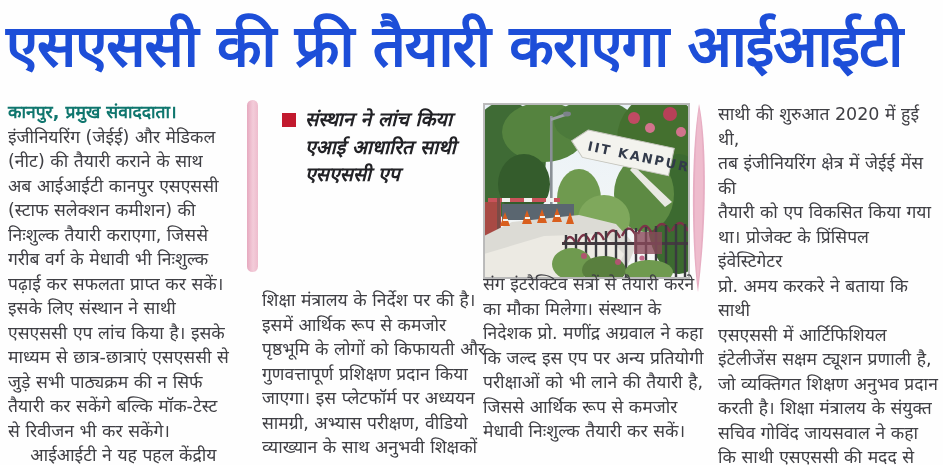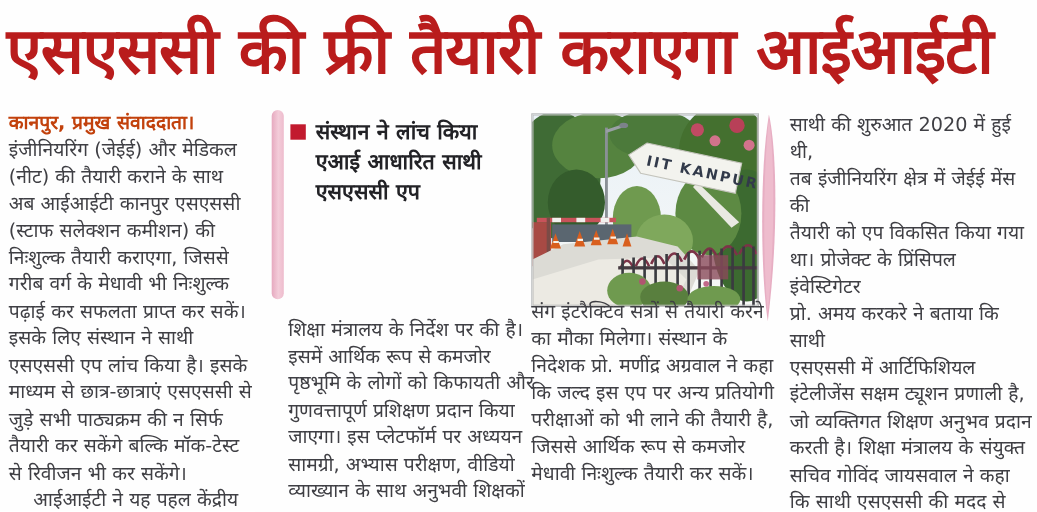--- a/index.html
+++ b/index.html
@@ -6,43 +6,43 @@
   .page{
     position:relative;
     width:943px;height:465px;
     background:#fefefe;
     overflow:hidden;
     font-family:"DejaVu Sans","Liberation Sans",sans-serif;
   }
   
   .headline{
     position:absolute;left:6px;top:2px;width:934px;height:92px;
-    font-size:58px;font-weight:700;color:#b91c1c;
+    font-size:58px;font-weight:700;color:#1d4ed8;
     letter-spacing:-1px;line-height:88px;white-space:nowrap;
     transform:scaleX(1.0);transform-origin:left center;
   }
   
   .col{position:absolute;top:100px;color:#3f3f44;}
   .col1{left:8px;width:228px;}
   .col2{left:246px;width:226px;}
   .col3{left:483px;width:228px;}
   .col4{left:718px;top:102px;width:220px;}
   .body-text{
     font-size:17.5px;line-height:24.5px;color:#3f3f44;
     white-space:pre-line;
   }
-  .byline{font-weight:700;color:#c2410c;font-size:17.5px;line-height:24.5px;}
+  .byline{font-weight:700;color:#0f766e;font-size:17.5px;line-height:24.5px;}
   
   .highlight-box{position:relative;height:180px;}
   .pink-bar{
     position:absolute;left:1px;top:0;width:11px;height:172px;
     border-radius:7px;
     background:linear-gradient(to right,#e6a9bf,#f3ccd9 55%,#eebccd);
   }
-  .bullet-list{position:absolute;left:18px;top:6px;width:200px;margin:0;padding:0;list-style:none;}
+  .bullet-list{position:absolute;left:36px;top:6px;width:200px;margin:0;padding:0;list-style:none;font-style:italic;}
   .bullet-item{display:flex;align-items:flex-start;margin-bottom:5px;}
   .bullet-square{
     flex:0 0 auto;width:14px;height:14px;margin:7px 9px 0 0;
     background:#c21a2e;
   }
   .bullet-text{
     font-size:19.5px;font-weight:700;color:#222226;
     line-height:27.5px;white-space:pre-line;
   }
   .col2-text{position:absolute;left:16px;top:188px;width:226px;}

